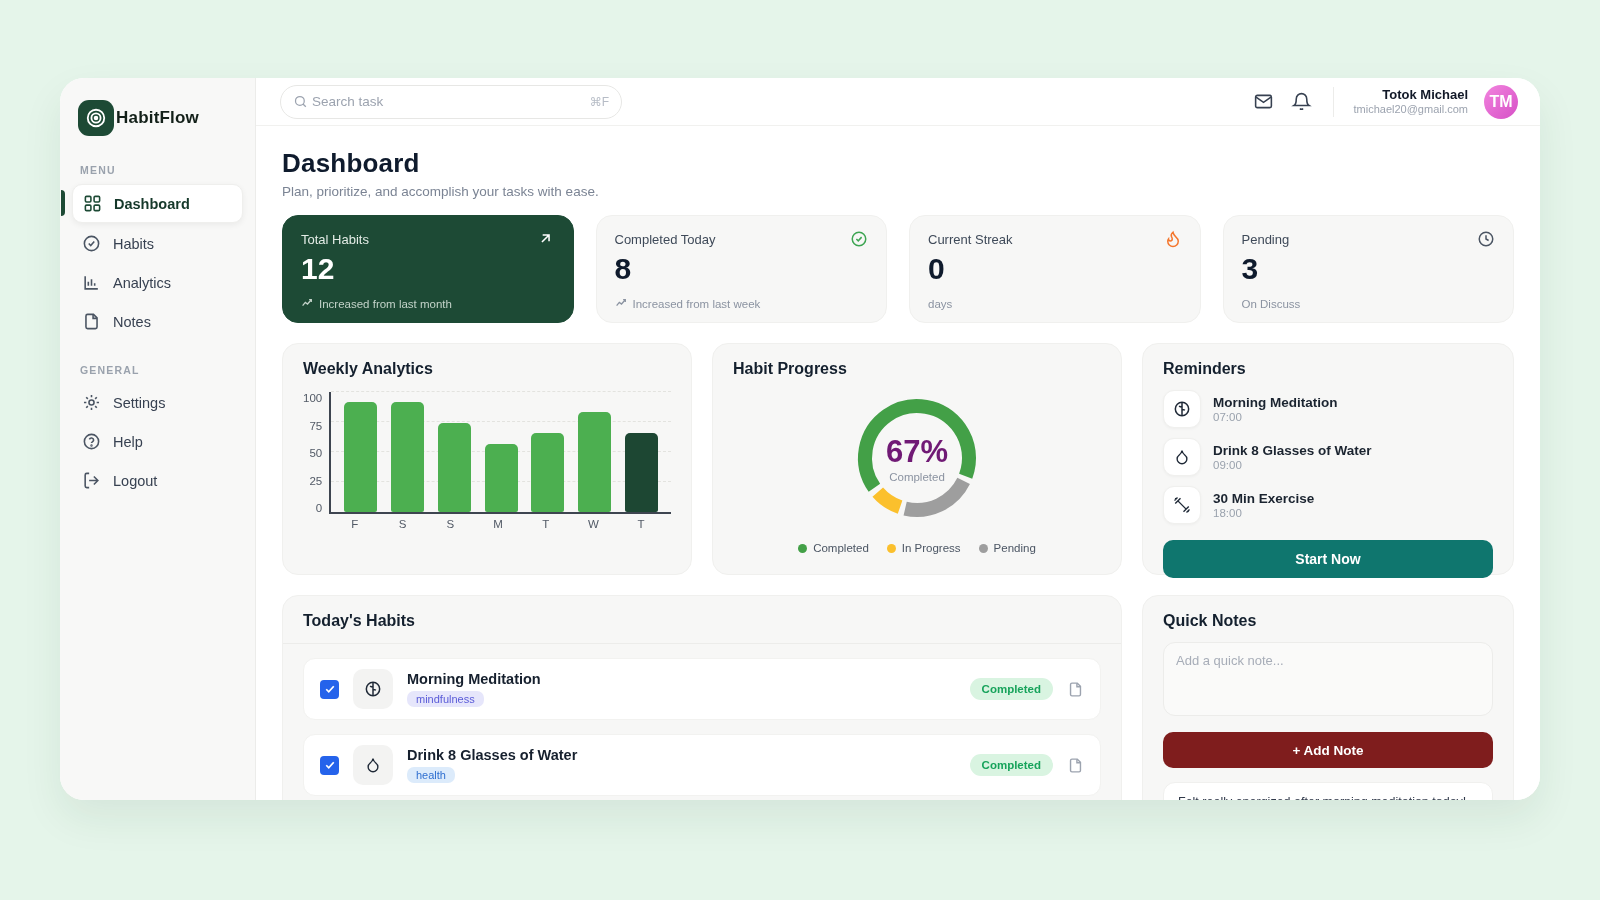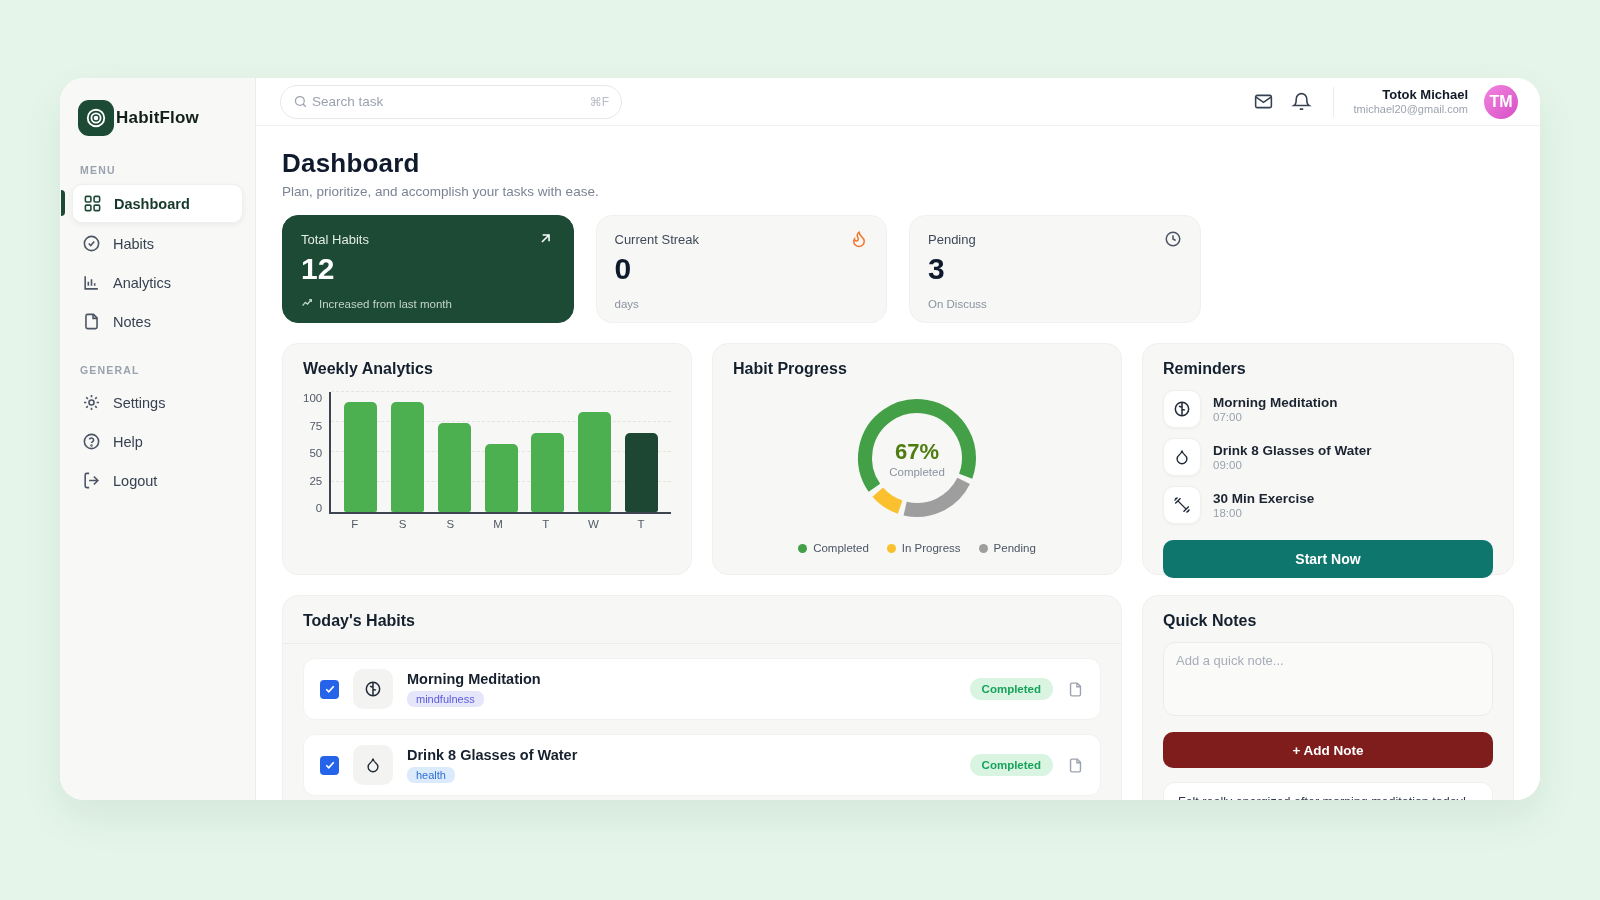--- a/index.html
+++ b/index.html
@@ -109,21 +109,21 @@
     border-left:2px solid #3e4550; border-bottom:2px solid #3e4550;
     display:flex; align-items:flex-end; justify-content:space-around; padding:0 6px;
   }
   .gridline { position:absolute; left:0; right:0; border-top:1px dashed #e3e3df; }
   .bar { width:33px; border-radius:5px 5px 2px 2px; position:relative; z-index:1; }
   .x-axis { display:flex; justify-content:space-around; padding:4px 6px 0 28px; font-size:11.5px; color:#525a66; }
   .x-axis span { width:33px; text-align:center; }
   
   .donut-area { position:relative; width:140px; height:140px; margin:10px auto 0 auto; }
   .donut-center { position:absolute; inset:0; display:flex; flex-direction:column; align-items:center; justify-content:center; }
-  .donut-pct { font-size:22px; font-weight:bold; color:#4d7c0f; }
+  .donut-pct { font-size:31px; font-weight:bold; color:#701a75; }
   .donut-sub { font-size:11.5px; color:#8b93a1; margin-top:1px; }
   .legend-row { display:flex; justify-content:center; gap:18px; margin-top:14px; font-size:11.5px; color:#4b5563; }
   .legend-item { display:flex; align-items:center; gap:6px; }
   .legend-dot { width:9px; height:9px; border-radius:50%; }
   
   .reminder-list { margin-top:12px; display:flex; flex-direction:column; gap:10px; }
   .reminder-item { display:flex; align-items:center; gap:12px; }
   .reminder-icon {
     width:38px; height:38px; background:#ffffff; border:1px solid #f0f0ee; border-radius:11px;
     display:flex; align-items:center; justify-content:center; color:#1f2937;
@@ -325,20 +325,41 @@
             <span>
               <svg width="13" height="13" viewBox="0 0 24 24" fill="none" stroke="#c3d3c9" stroke-width="2.4">
                   <path d="m3 16 5-6 4 3 7-8"></path>
                   <path d="M15 5h4v4"></path>
                 </svg>
             </span>
             <span>Increased from last month</span>
           </div>
         </div>
 
+        <div class="stat-card">
+          <div class="stat-head">
+            <span class="stat-label">Completed Today</span>
+            <span class="stat-icon">
+              <svg width="18" height="18" viewBox="0 0 24 24" fill="none" stroke="#3da552" stroke-width="2">
+                  <circle cx="12" cy="12" r="9"></circle>
+                  <path d="m8.5 12 2.5 2.5 4.5-5"></path>
+                </svg>
+            </span>
+          </div>
+          <div class="stat-value">8</div>
+          <div class="stat-caption">
+            <span>
+              <svg width="13" height="13" viewBox="0 0 24 24" fill="none" stroke="#8b93a1" stroke-width="2.4">
+                  <path d="m3 16 5-6 4 3 7-8"></path>
+                  <path d="M15 5h4v4"></path>
+                </svg>
+            </span>
+            <span>Increased from last week</span>
+          </div>
+        </div>
 
         <div class="stat-card">
           <div class="stat-head">
             <span class="stat-label">Current Streak</span>
             <span class="stat-icon">
               <svg width="18" height="18" viewBox="0 0 24 24" fill="none" stroke="#f4772e" stroke-width="2">
                   <path d="M8.5 14.5A2.5 2.5 0 0 0 11 12c0-1.38-.5-2-1-3-1.072-2.143-.224-4.054 2-6 .5 2.5 2 4.9 4 6.5 2 1.6 3 3.5 3 5.5a7 7 0 1 1-14 0c0-1.153.433-2.294 1-3a2.5 2.5 0 0 0 2.5 2.5z"></path>
                 </svg>
             </span>
           </div>

